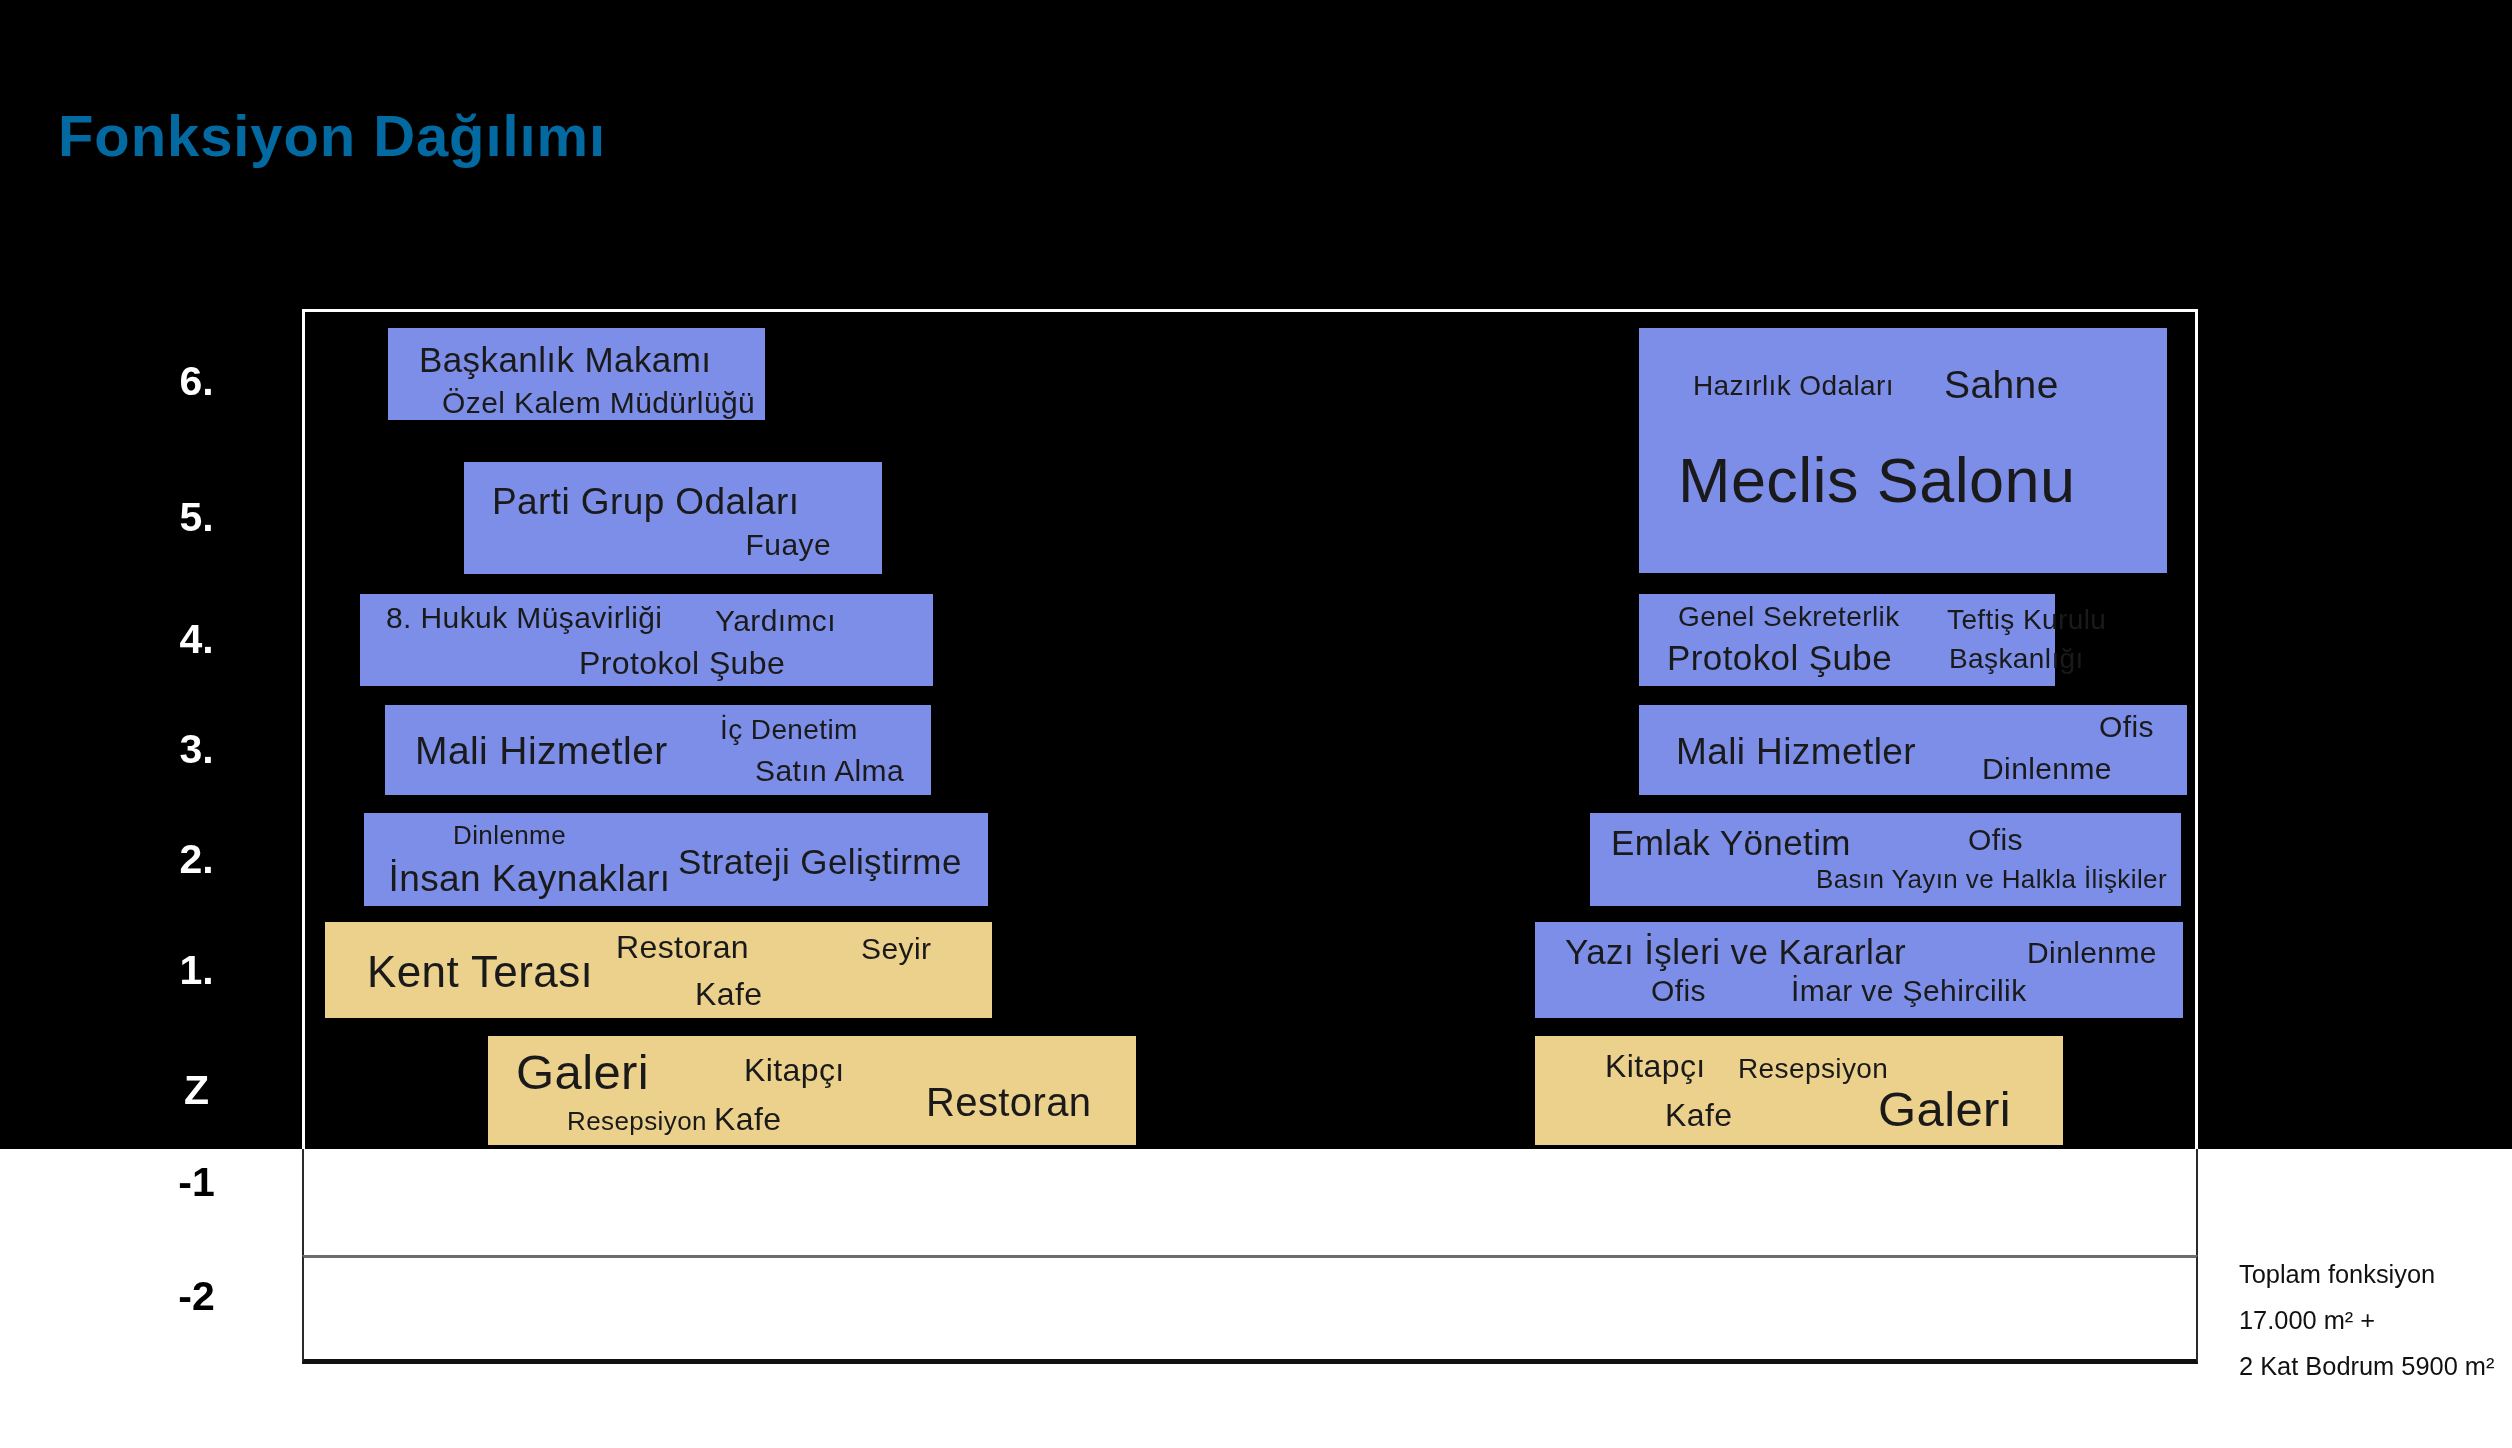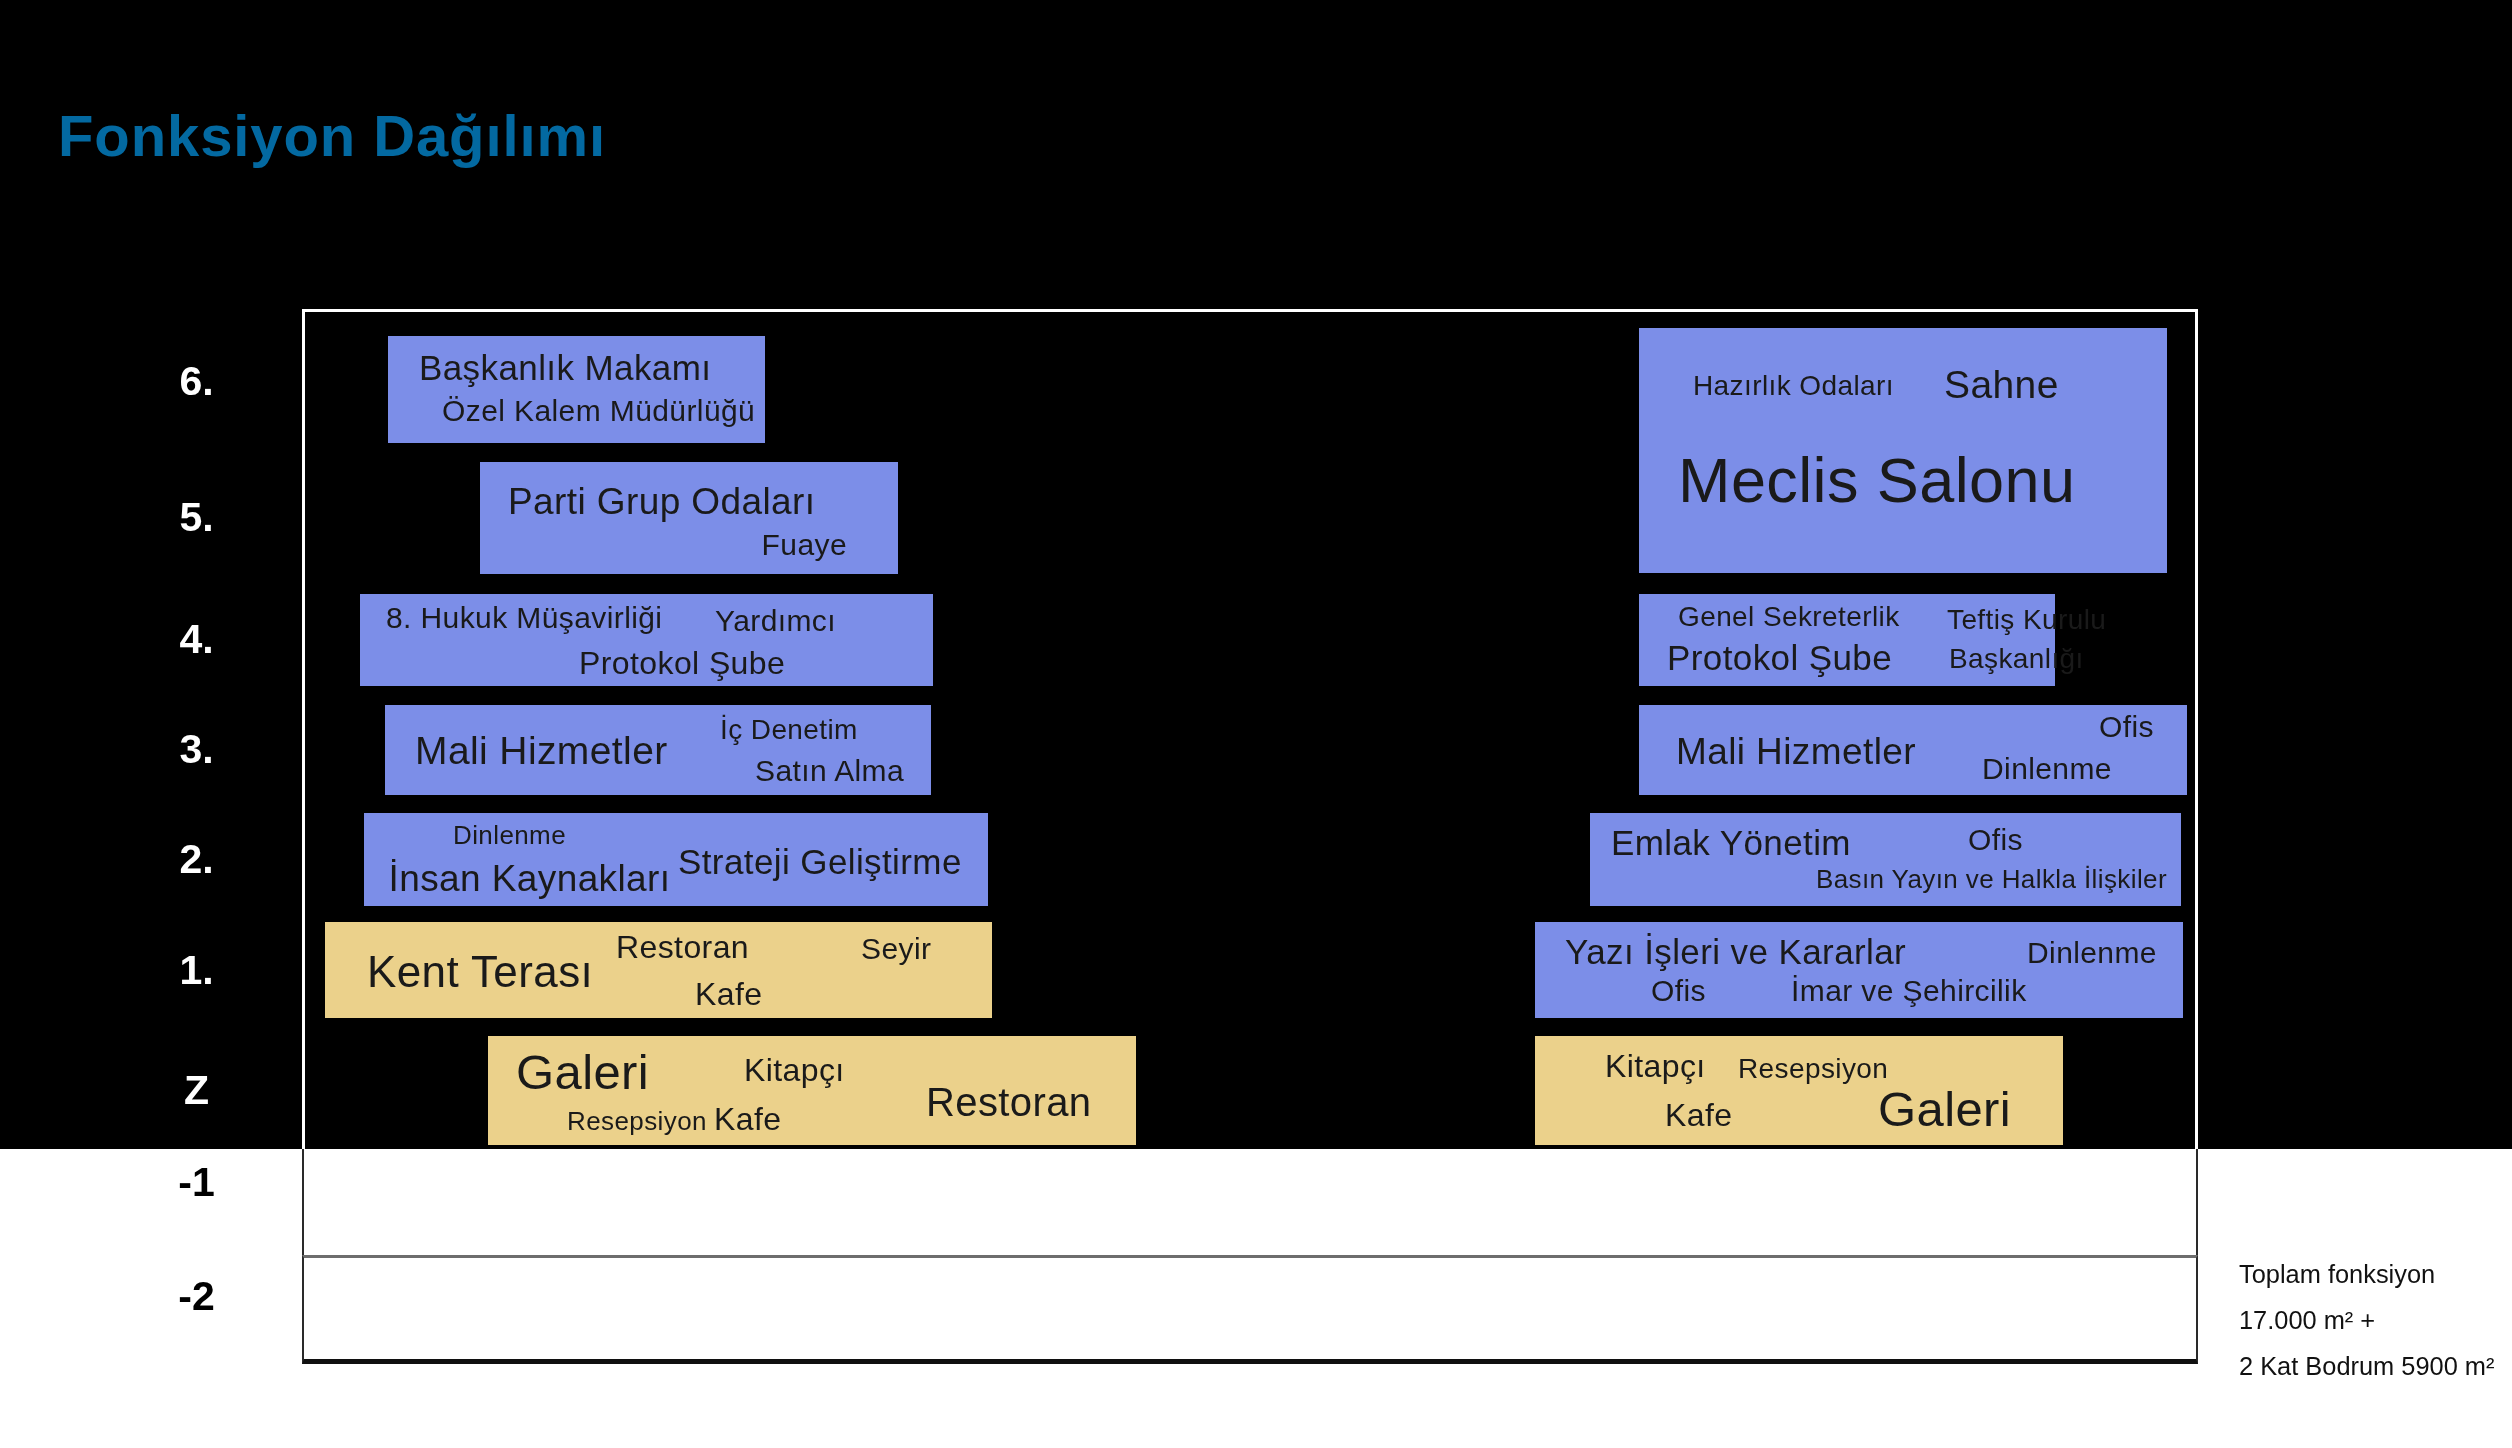--- a/index.html
+++ b/index.html
@@ -42,26 +42,26 @@
   <div class="floor-label" style="top:837px">2.</div>
   <div class="floor-label" style="top:948px">1.</div>
   <div class="floor-label" style="top:1068px">Z</div>
   <div class="floor-label dark" style="top:1160px">-1</div>
   <div class="floor-label dark" style="top:1274px">-2</div>
 
   <div class="outline-upper"></div>
   <div class="basement b1"></div>
   <div class="basement b2"></div>
 
-  <div class="block blue" style="left:388px;top:336px;width:377px;height:107px;">
+  <div class="block blue" style="left:388px;top:328px;width:377px;height:92px;">
     <span class="bl" style="left:31px;top:14px;font-size:35px;">Başkanlık Makamı</span>
     <span class="bl" style="left:54px;top:60px;font-size:30px;">Özel Kalem Müdürlüğü</span>
   </div>
 
-  <div class="block blue" style="left:480px;top:462px;width:418px;height:112px;">
+  <div class="block blue" style="left:464px;top:462px;width:418px;height:112px;">
     <span class="bl" style="left:28px;top:21px;font-size:37px;">Parti Grup Odaları</span>
     <span class="bl" style="right:51px;top:68px;font-size:30px;">Fuaye</span>
   </div>
 
   <div class="block blue" style="left:360px;top:594px;width:573px;height:92px;">
     <span class="bl" style="left:26px;top:8.8px;font-size:30px;">8. Hukuk Müşavirliği</span>
     <span class="bl" style="left:355px;top:12.3px;font-size:30px;">Yardımcı</span>
     <span class="bl" style="left:219px;top:53px;font-size:32px;">Protokol Şube</span>
   </div>
 

